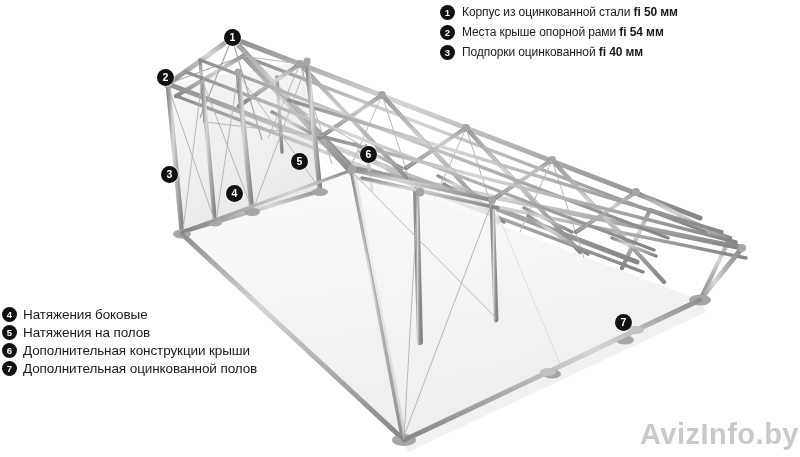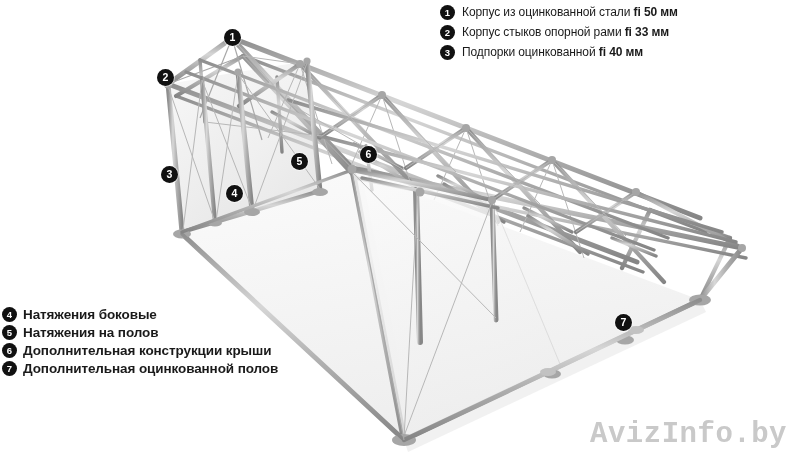--- a/index.html
+++ b/index.html
@@ -70,21 +70,21 @@
   .legend-text {
     font-size: 12px;
     color: #1a1a1a;
     line-height: 17px;
     letter-spacing: -0.1px;
   }
   .legend-text .em {
     font-weight: bold;
   }
   #legend-bottom .legend-text {
-    font-weight: bold;
+    font-weight: normal;
     font-size: 13.5px;
     line-height: 17px;
   }
 
   
   .marker {
     position: absolute;
     width: 17px;
     height: 17px;
     border-radius: 50%;
@@ -94,27 +94,27 @@
     font-weight: bold;
     line-height: 17px;
     text-align: center;
     font-family: "Liberation Sans", sans-serif;
     box-shadow: 0 0 0 1px rgba(255,255,255,0.55);
   }
 
   
   #watermark {
     position: absolute;
-    right: 13px;
+    right: 1px;
     bottom: 6px;
     font-size: 29px;
     font-weight: bold;
     color: #c9c9c9;
     letter-spacing: 0.5px;
-    font-family: Liberation Mono, monospace;
+    font-family: Liberation Sans, sans-serif;
     user-select: none;
   }
 </style>
 </head>
 <body>
 
 <div id="page">
 
   <svg id="diagram" viewBox="0 0 800 457" xmlns="http://www.w3.org/2000/svg">
     <defs>
@@ -386,21 +386,21 @@
     <div class="marker" style="left:615px; top:314px;">7</div>
   </div>
 
   <div class="legend" id="legend-top">
     <div class="legend-row">
       <div class="bullet">1</div>
       <div class="legend-text"><span>Корпус из оцинкованной стали </span><span class="em">fi 50 мм</span></div>
     </div>
     <div class="legend-row">
       <div class="bullet">2</div>
-      <div class="legend-text"><span> Корпус стыков опорной рами </span><span class="em">fi 33 мм</span></div>
+      <div class="legend-text"><span> Места крыше опорной рами </span><span class="em">fi 54 мм</span></div>
     </div>
     <div class="legend-row">
       <div class="bullet">3</div>
       <div class="legend-text"><span>Подпорки оцинкованной </span><span class="em">fi 40 мм</span></div>
     </div>
   </div>
 
   <div class="legend" id="legend-bottom">
     <div class="legend-row">
       <div class="bullet">4</div>

